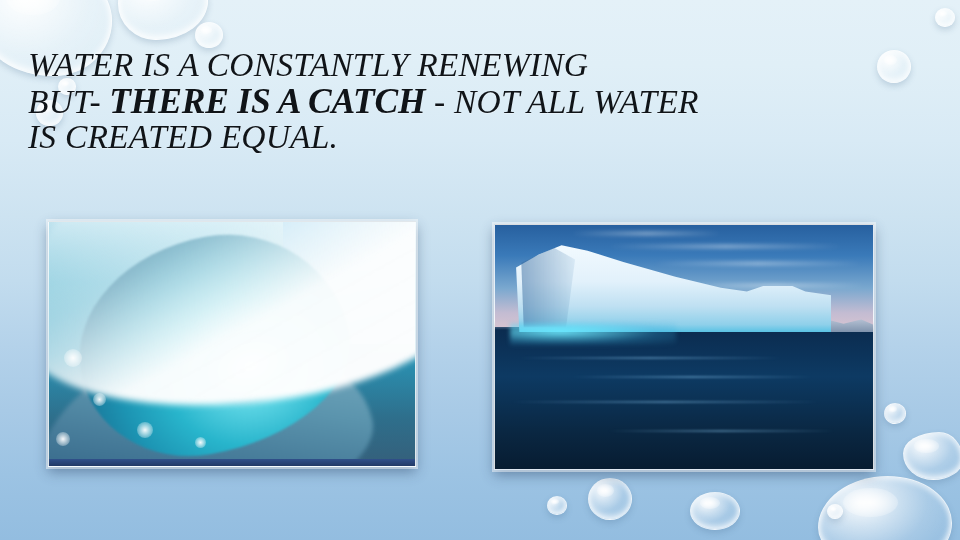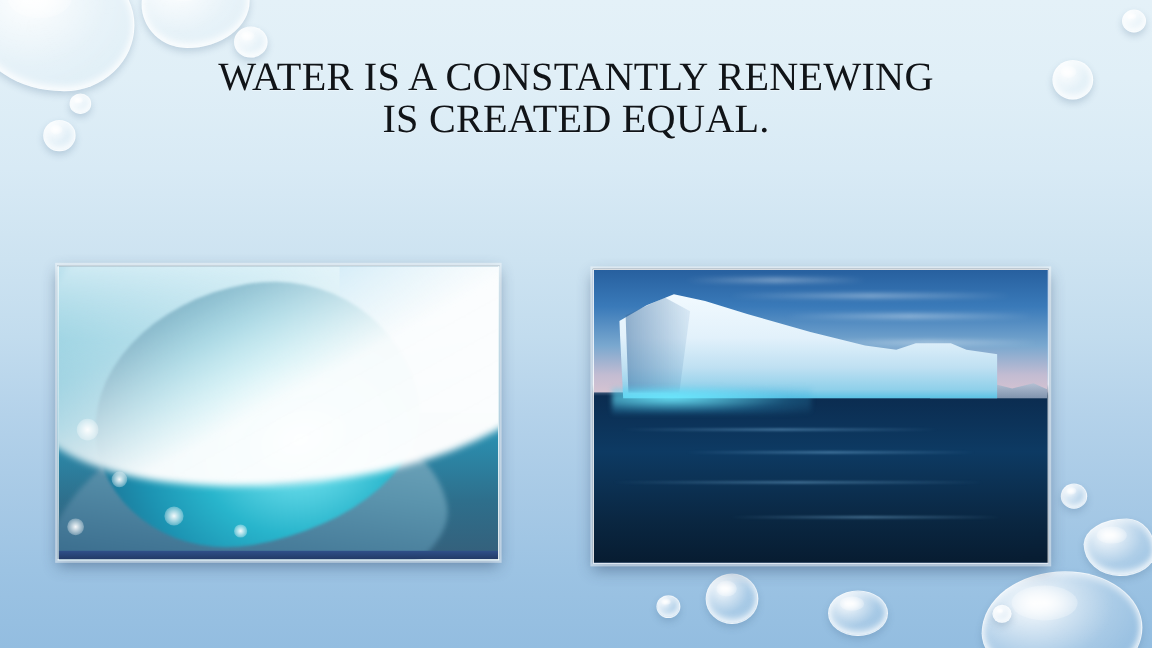--- a/index.html
+++ b/index.html
@@ -61,24 +61,24 @@
   .bubble.blobA { border-radius: 52% 48% 45% 55% / 55% 50% 50% 45%; }
   .bubble.blobB { border-radius: 45% 55% 58% 42% / 48% 44% 56% 52%; }
   .bubble.blobC { border-radius: 60% 40% 50% 50% / 45% 58% 42% 55%; }
 
   
   #title-block {
     position: absolute;
     left: 28px;
     top: 48px;
     width: 904px;
-    text-align: center;
     line-height: 1.04;
     color: #101418;
     font-size: 33.5px;
+    font-style: italic;
     letter-spacing: 0.2px;
     font-family: "Liberation Serif", "DejaVu Serif", serif;
     text-shadow: 0 1px 0 rgba(255,255,255,0.35);
   }
   #title-block .ln { display: block; white-space: nowrap; }
   #title-block .emph {
     font-weight: bold;
     font-size: 35.5px;
     letter-spacing: -0.2px;
   }
@@ -255,20 +255,21 @@
       <div class="bubble blobC" style="left: 903px; top: 432px; width: 58px; height: 46px;"></div>
       <div class="bubble blobA" style="left: 818px; top: 476px; width: 132px; height: 92px;"></div>
       <div class="bubble" style="left: 547px; top: 496px; width: 18px; height: 17px;"></div>
       <div class="bubble" style="left: 588px; top: 478px; width: 42px; height: 40px;"></div>
       <div class="bubble" style="left: 690px; top: 492px; width: 48px; height: 36px;"></div>
       <div class="bubble" style="left: 827px; top: 504px; width: 14px; height: 13px;"></div>
     </div>
 
   <div id="title-block" style="color: rgb(16, 20, 24);">
       <span class="ln"><span>WATER IS A CONSTANTLY RENEWING</span></span>
+      <span class="ln"><span>BUT- </span><span class="emph">THERE IS A CATCH</span><span> - NOT ALL WATER</span></span>
       <span class="ln"><span>IS CREATED EQUAL.</span></span>
     </div>
 
   <div class="photo" id="photo-wave" style="left: 48px; top: 221px; width: 366px; height: 244px;">
     <div class="sky"></div>
     <div class="face"></div>
     <div class="barrel"></div>
     <div class="eye"></div>
     <div class="crest"></div>
     <div class="foamdot" style="left:4%;top:52%;width:18px;height:18px;"></div>

